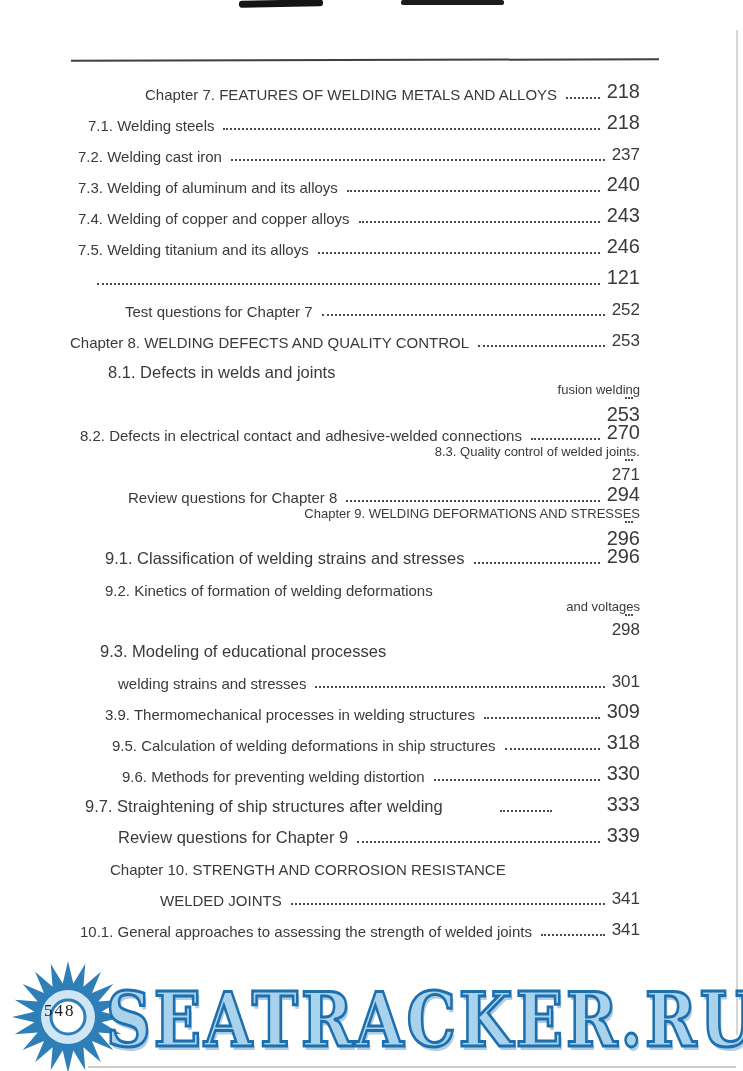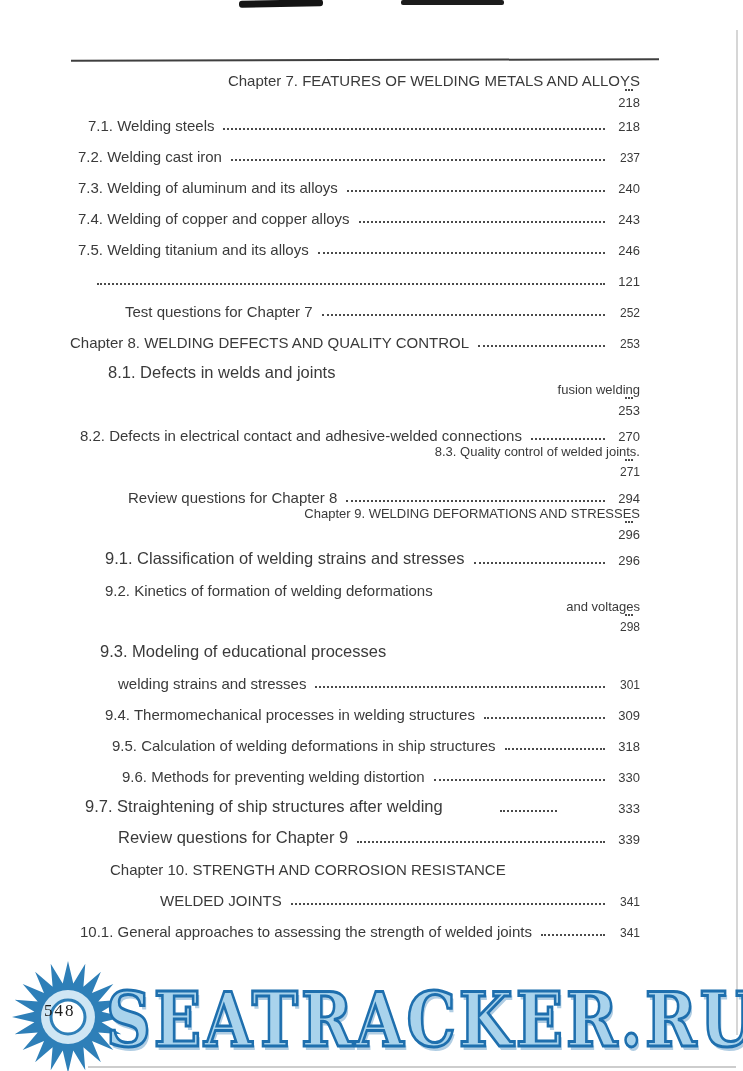--- a/index.html
+++ b/index.html
@@ -47,23 +47,23 @@
     min-width: 8px;
     border-bottom: 2px dotted #4a4a4a;
     margin: 0 7px 4px 9px;
     align-self: flex-end;
   }
   .toc-row.no-page .leader { border-bottom: none; }
   .toc-row .page {
     flex: 0 0 auto;
     min-width: 28px;
     text-align: right;
-    font-size: 13px;
-  }
-  .toc-row .page.small { font-size: 12px; }
+    font-size: 20px;
+  }
+  .toc-row .page.small { font-size: 17px; }
 
   
   .watermark {
     position: absolute;
     left: 106px; top: 983px;
     z-index: 4;
     font-family: "DejaVu Serif", "Liberation Serif", serif;
     font-weight: bold;
     font-size: 62px;
     letter-spacing: 3px;
@@ -94,21 +94,21 @@
 </head>
 <body>
 
 <div class="top-blob-1"></div>
 <div class="top-blob-2"></div>
 <div class="top-rule"></div>
 <div class="edge-right"></div>
 <div class="edge-bottom"></div>
 
 <div class="toc">
-    <div class="toc-row size-m" style="padding-left: 75px; flex-direction: column;">
+    <div class="toc-row size-m" style="padding-left: 75px;">
       <span class="title">Chapter 7. FEATURES OF WELDING METALS AND ALLOYS</span>
       <span class="leader"></span>
       <span class="page">218</span>
     </div>
     <div class="toc-row size-m" style="padding-left: 18px;">
       <span class="title">7.1. Welding steels</span>
       <span class="leader"></span>
       <span class="page">218</span>
     </div>
     <div class="toc-row size-m" style="padding-left: 8px;">
@@ -194,21 +194,21 @@
       <span class="title">9.3. Modeling of educational processes</span>
       <span class="leader"></span>
       <span class="page"></span>
     </div>
     <div class="toc-row size-m" style="padding-left: 48px;">
       <span class="title">welding strains and stresses</span>
       <span class="leader"></span>
       <span class="page small">301</span>
     </div>
     <div class="toc-row size-m" style="padding-left: 35px;">
-      <span class="title">9.4. Thermomechanical processes in welding structures</span>
+      <span class="title">3.9. Thermomechanical processes in welding structures</span>
       <span class="leader"></span>
       <span class="page">309</span>
     </div>
     <div class="toc-row size-m" style="padding-left: 42px;">
       <span class="title">9.5. Calculation of welding deformations in ship structures</span>
       <span class="leader"></span>
       <span class="page">318</span>
     </div>
     <div class="toc-row size-m" style="padding-left: 52px;">
       <span class="title">9.6. Methods for preventing welding distortion</span>

